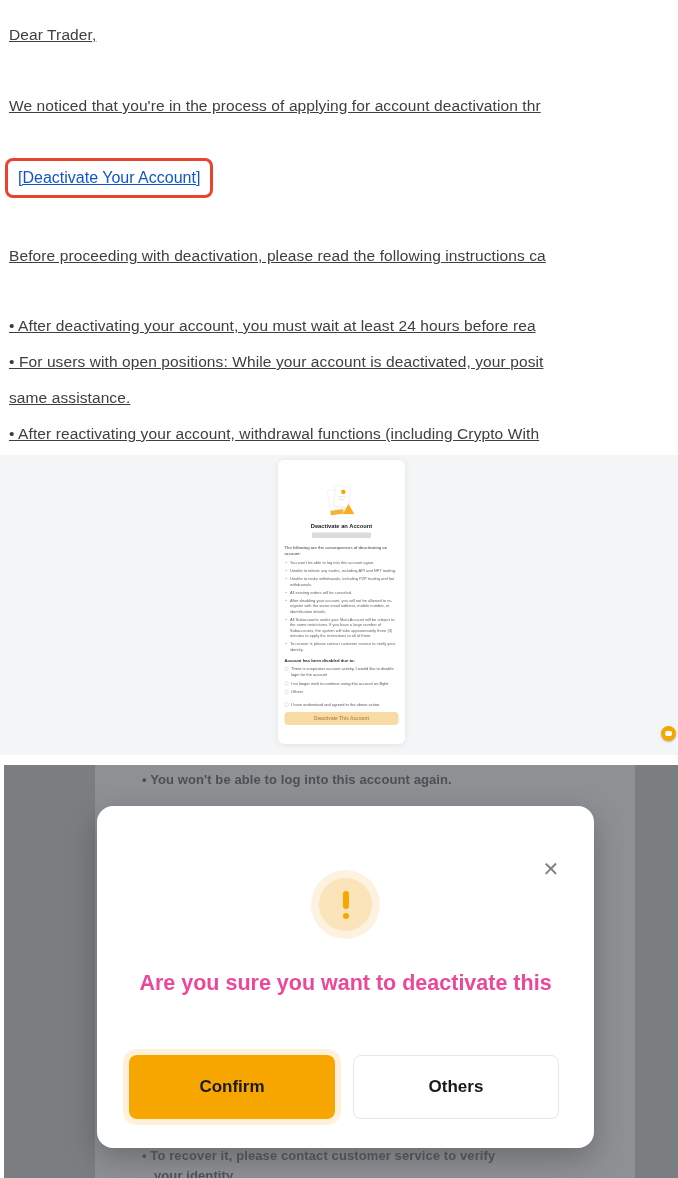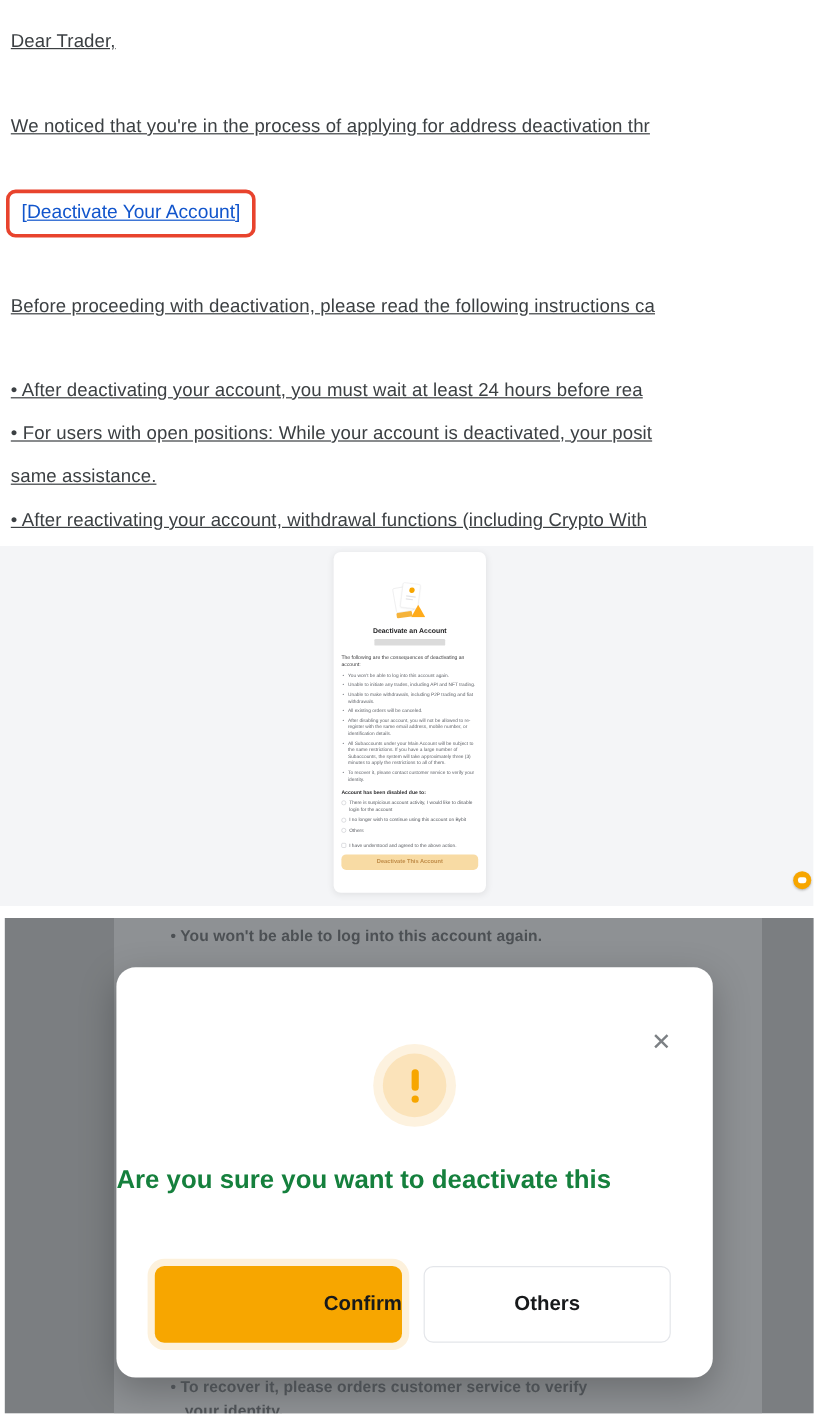--- a/index.html
+++ b/index.html
@@ -126,44 +126,43 @@
     border-radius: 50%; background: #fdf2df;
     display: flex; align-items: center; justify-content: center;
   }
   .warn-inner {
     width: 53px; height: 53px; border-radius: 50%; background: #fbe3ba;
     display: flex; flex-direction: column; align-items: center; justify-content: center; gap: 4px;
   }
   .warn-bar { width: 6px; height: 18px; border-radius: 3px; background: #f7a600; }
   .warn-dot { width: 6px; height: 6px; border-radius: 50%; background: #f7a600; }
   .dialog-title {
-    position: absolute; left: 0; top: 160px; width: 100%; 
-    font-size: 21.5px; line-height: 34px; font-weight: bold; color: #15803d;
+    position: absolute; left: 0; top: 160px; width: 100%; text-align: center;
+    font-size: 21.5px; line-height: 34px; font-weight: bold; color: #ec4899;
   }
   .dialog-btn {
     position: absolute; top: 249px; width: 206px; height: 64px; border-radius: 8px;
     font-size: 17px; font-weight: bold; font-family: "Liberation Sans", sans-serif;
     cursor: pointer;
   }
   .btn-confirm {
     left: 32px; background: #f7a600; color: #17191b; border: none;
     box-shadow: 0 0 0 6px #fdf1dc;
-    text-align: right;
   }
   .btn-cancel {
     left: 256px; background: #ffffff; color: #17191b; border: 1px solid #e4e6ea;
   }
   .hang { padding-left: 12px; }
 </style>
 </head>
 <body>
 
 <div>
   <div class="email-line" style="top:26px">Dear Trader,</div>
-  <div class="email-line" style="top:97px">We noticed that you're in the process of applying for address deactivation thr</div>
+  <div class="email-line" style="top:97px">We noticed that you're in the process of applying for account deactivation thr</div>
 
   <span class="link-box">
     <a href="#">[Deactivate Your Account]</a>
   </span>
 
   <div class="email-line" style="top:247px">Before proceeding with deactivation, please read the following instructions ca</div>
   <div class="email-line" style="top:317px">• After deactivating your account, you must wait at least 24 hours before rea</div>
   <div class="email-line" style="top:353px">• For users with open positions: While your account is deactivated, your posit</div>
   <div class="email-line" style="top:389px">same assistance.</div>
   <div class="email-line" style="top:425px">• After reactivating your account, withdrawal functions (including Crypto With</div>
@@ -244,15 +243,15 @@
     </div>
 
     <div class="dialog-title">
       <div>Are you sure you want to deactivate this</div>
     </div>
 
     <button class="dialog-btn btn-confirm">Confirm</button>
     <button class="dialog-btn btn-cancel">Others</button>
   </div>
 
-  <div class="bg-bullet" style="left:138px; top:383px">• To recover it, please orders customer service to verify</div>
+  <div class="bg-bullet" style="left:138px; top:383px">• To recover it, please contact customer service to verify</div>
   <div class="bg-bullet hang" style="left:138px; top:403px">your identity.</div>
 </div>
 
 </body></html>

